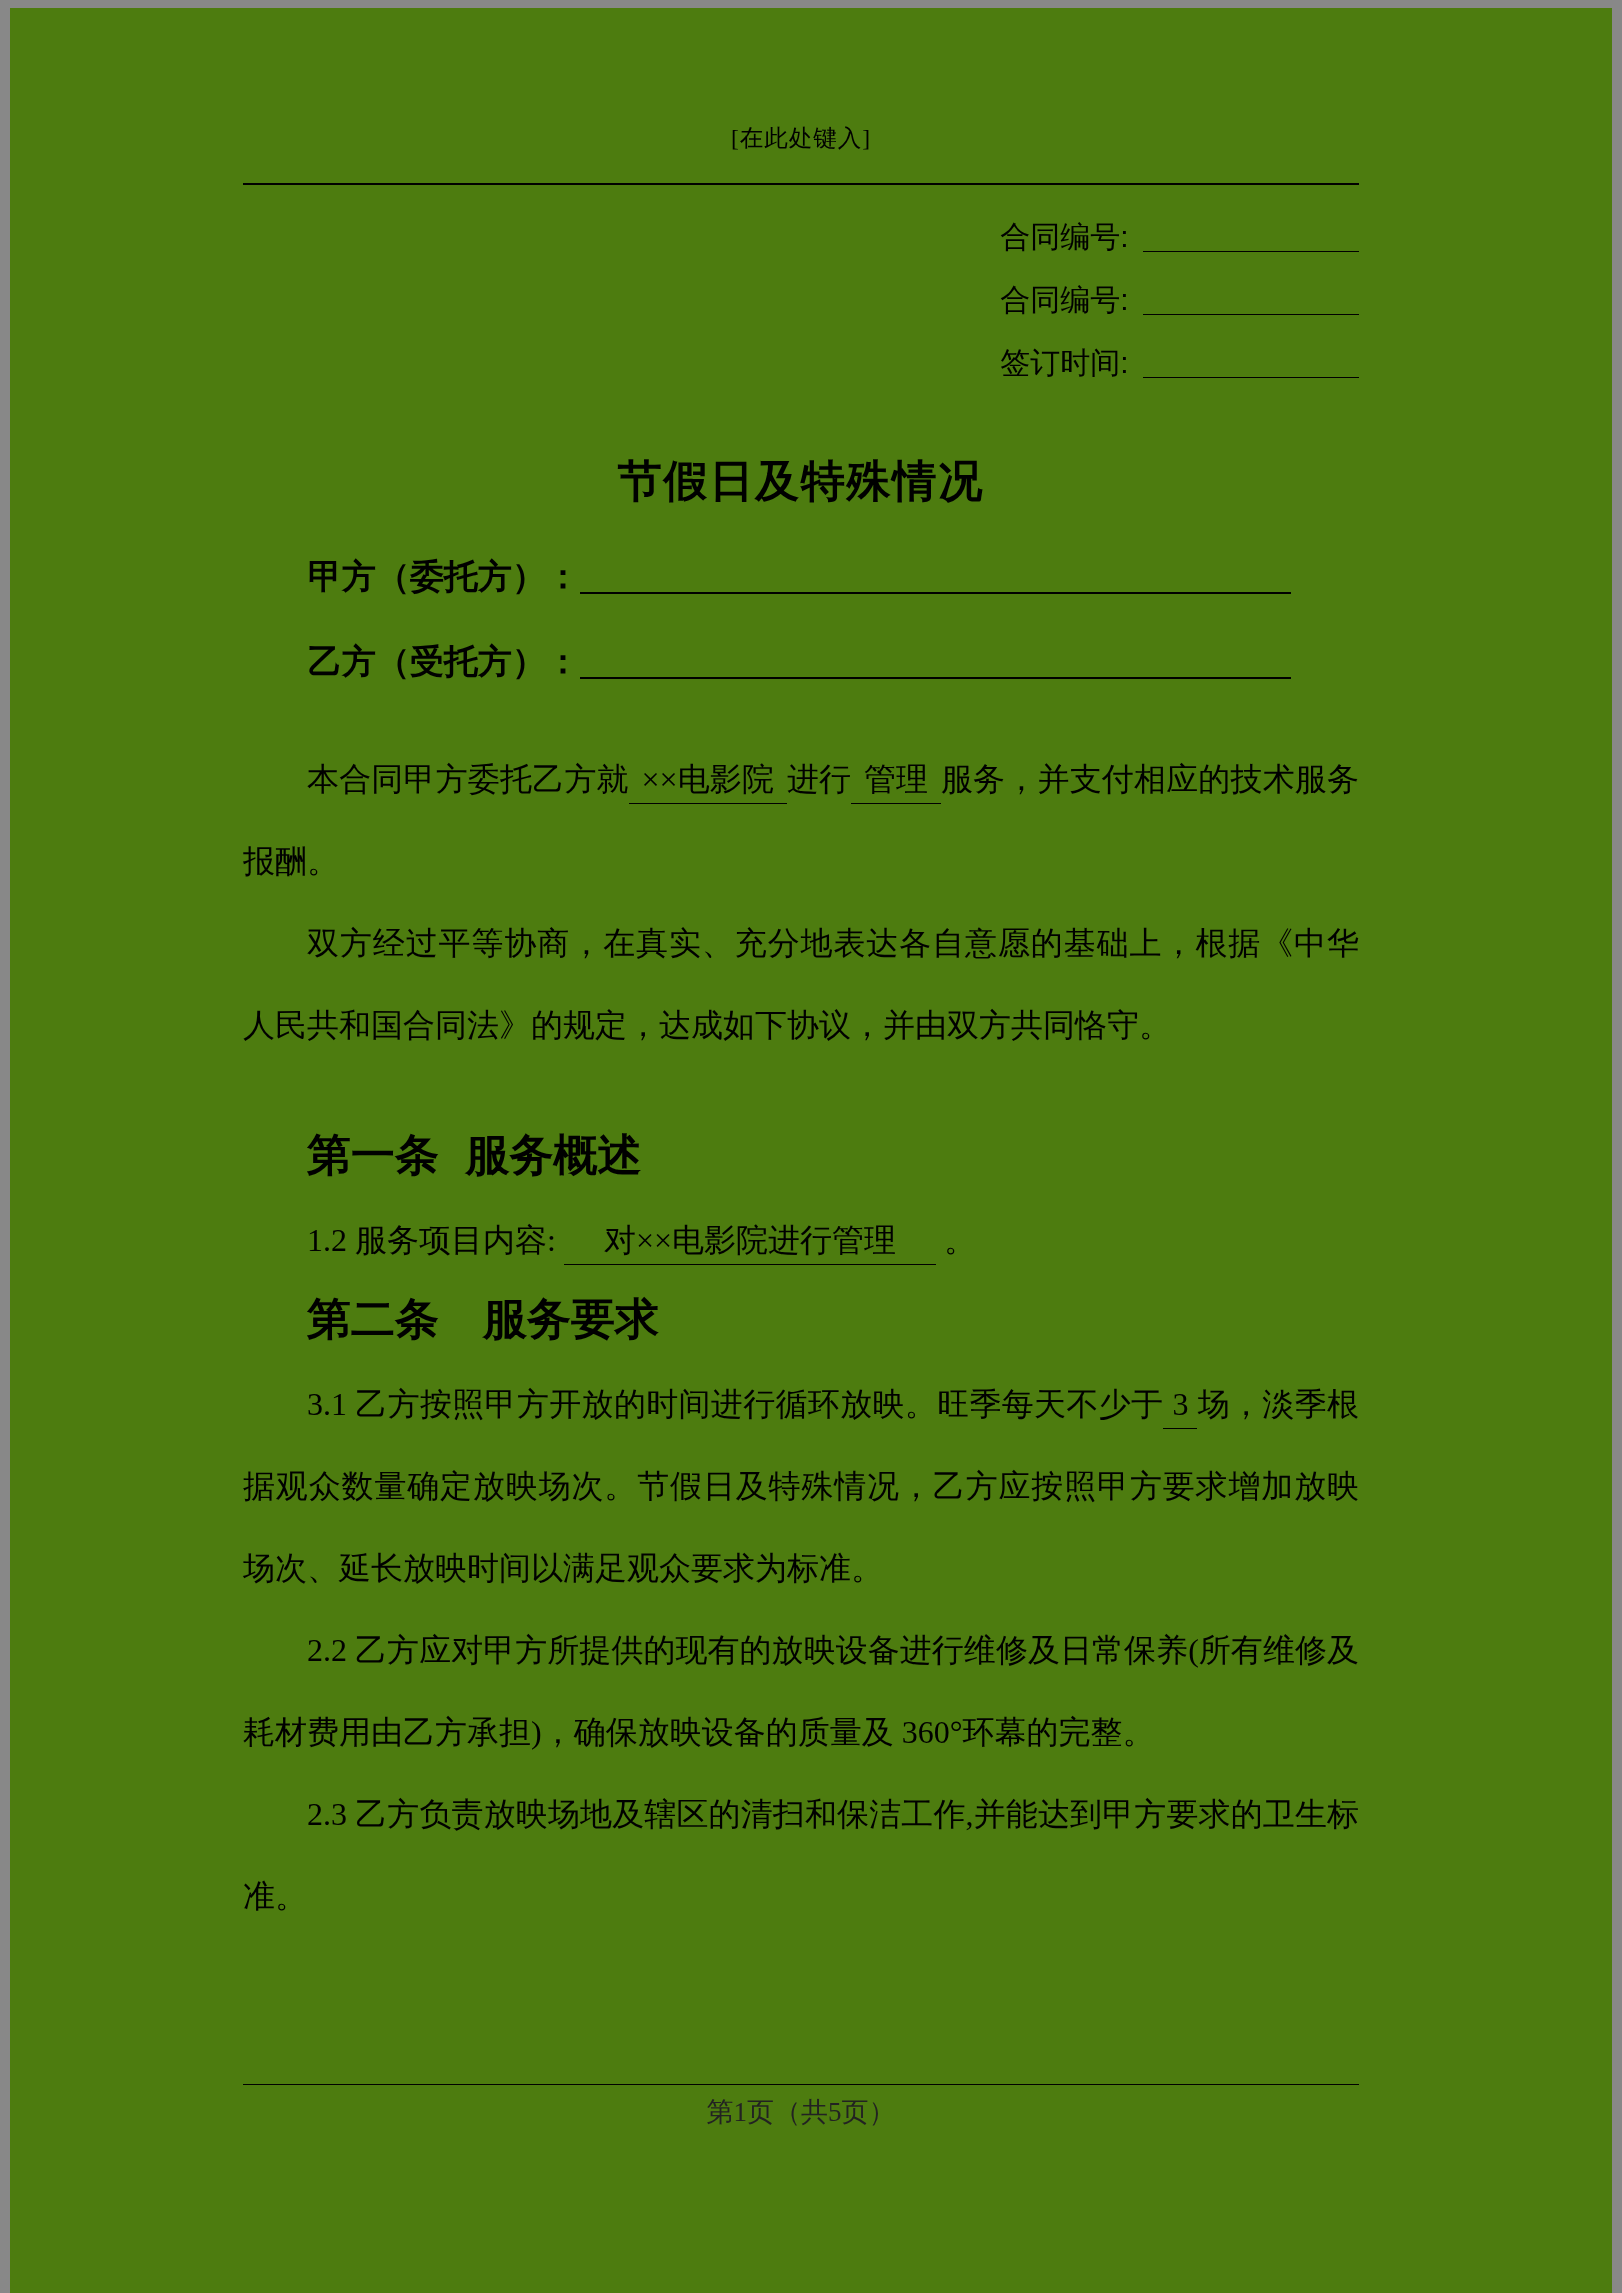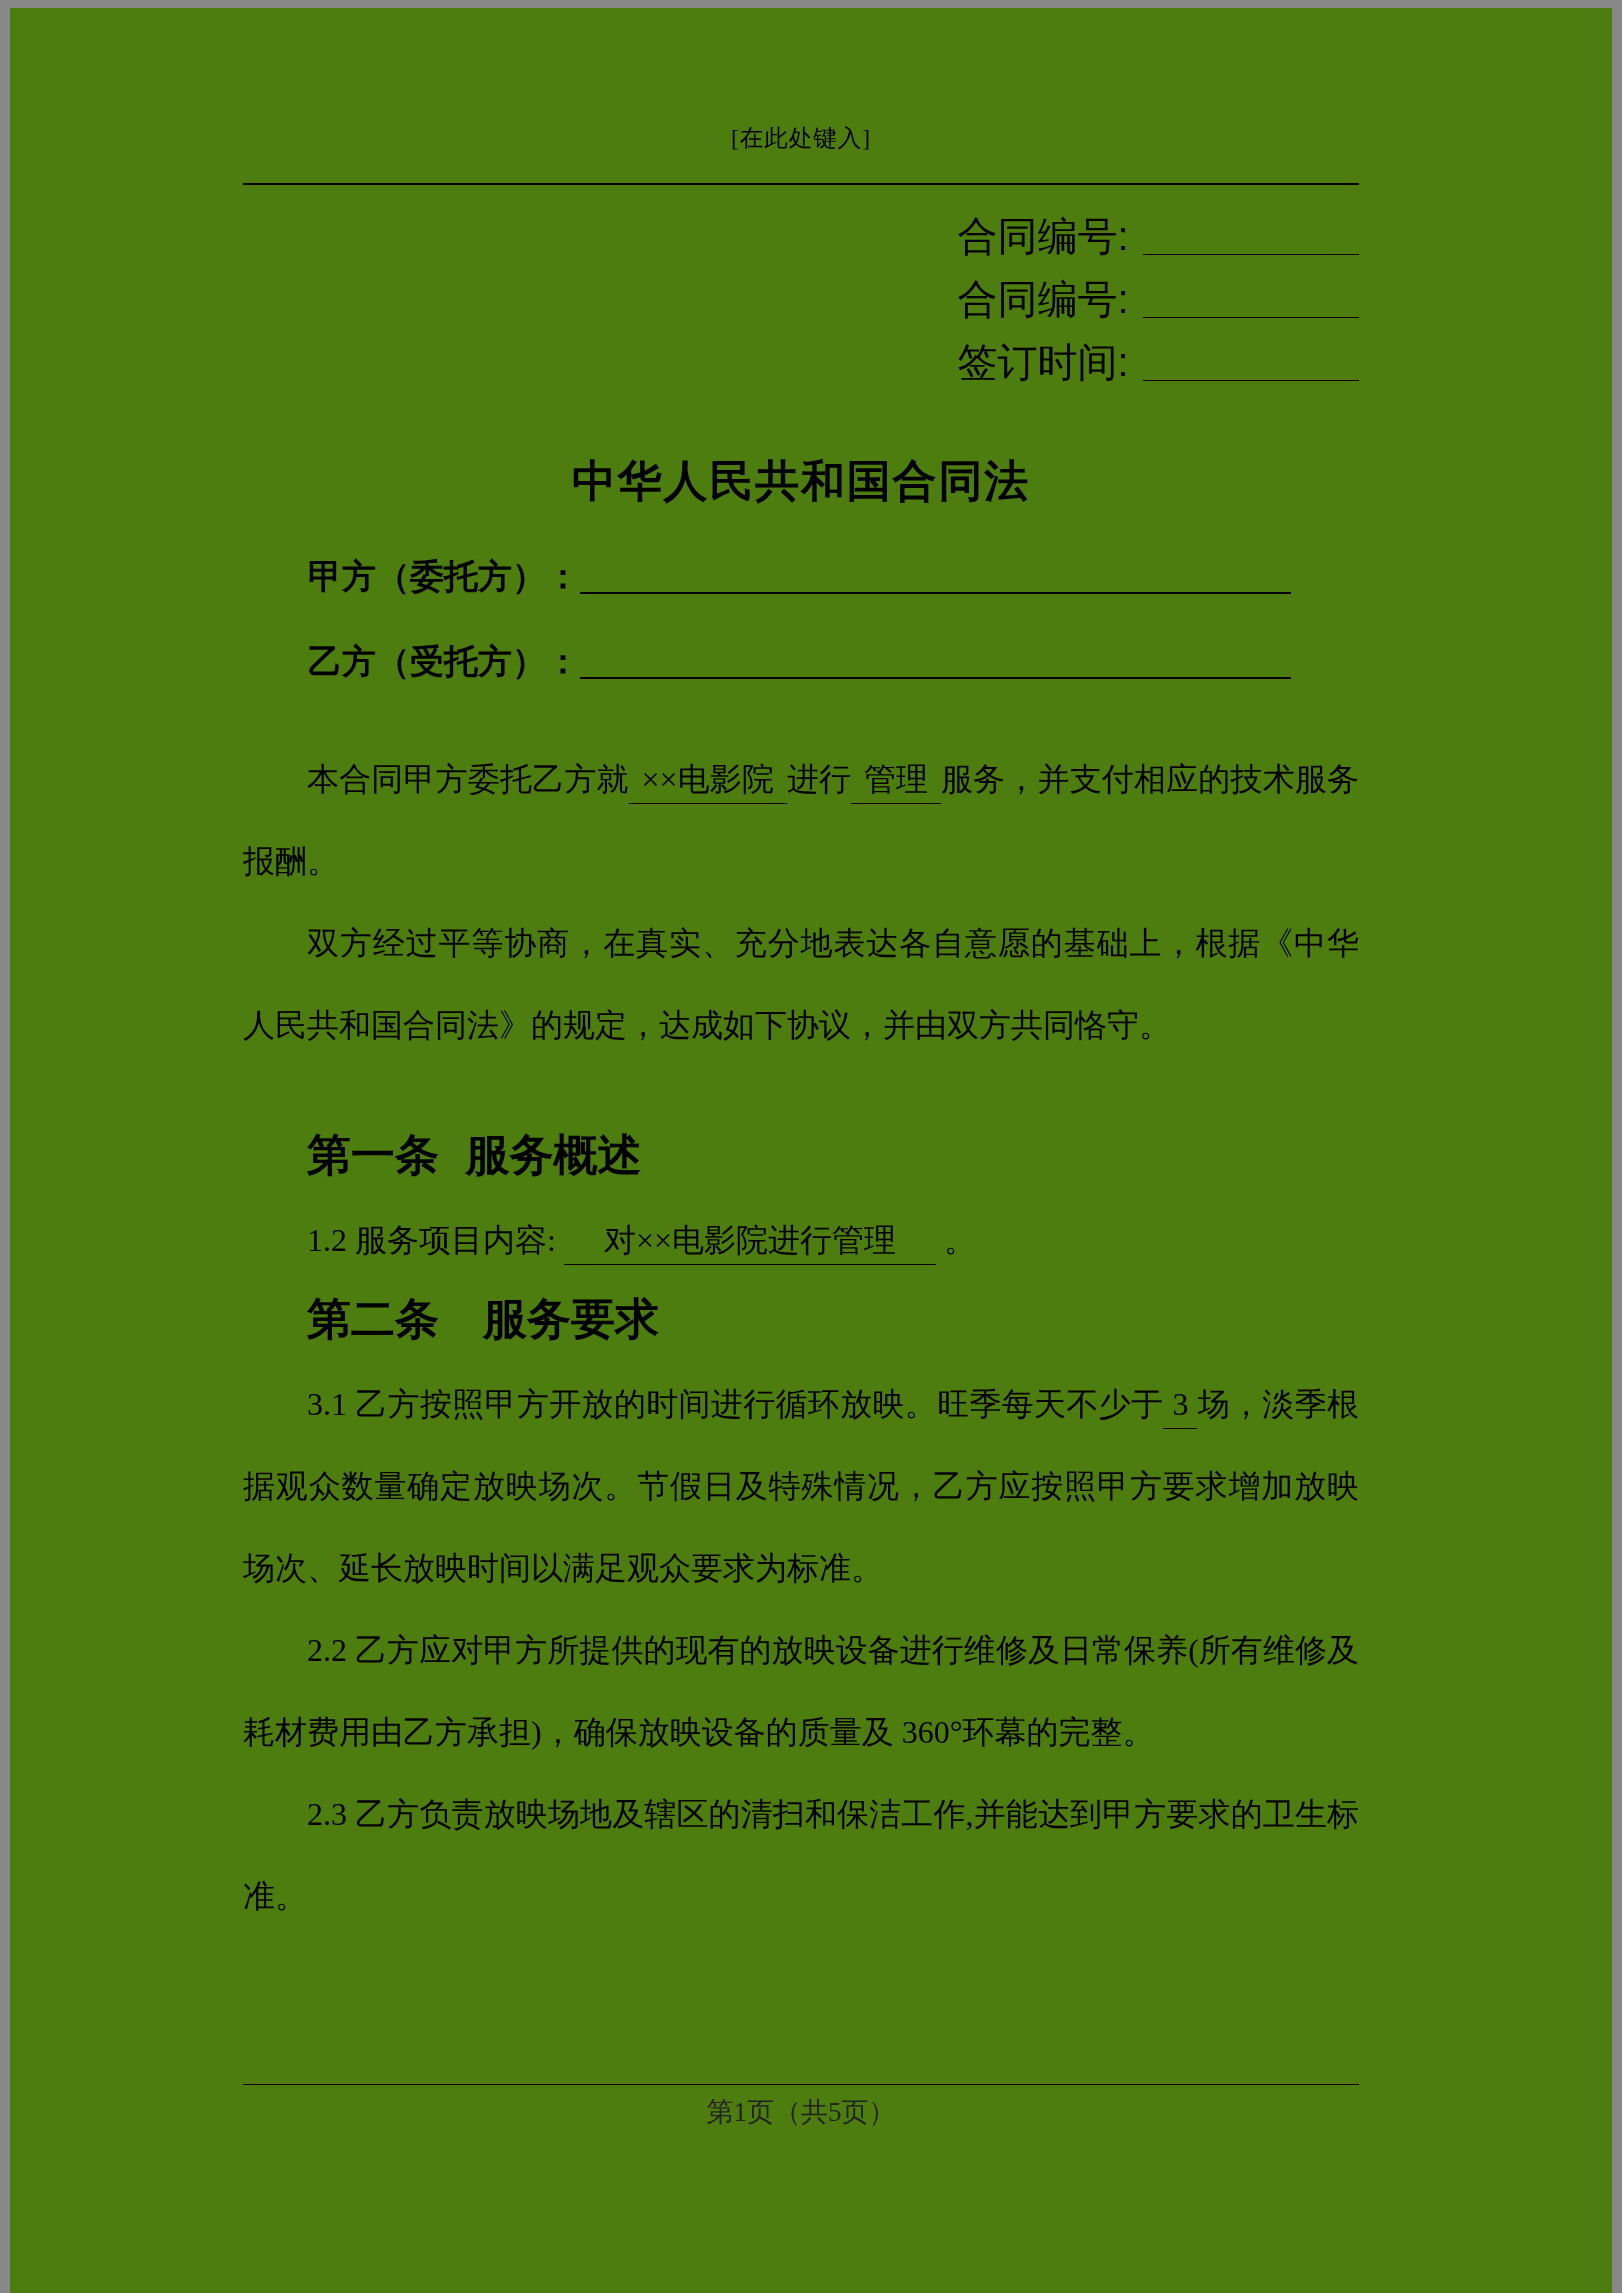--- a/index.html
+++ b/index.html
@@ -27,21 +27,21 @@
   .header-rule {
     margin-top: 29px;
     border-bottom: 2.7px solid #000;
     height: 0;
   }
 
   
   .meta-block {
     margin-top: 20px;
     text-align: right;
-    font-size: 40px;
+    font-size: 30px;
     line-height: 63px;
     font-family: "Liberation Sans", sans-serif;
   }
   .meta-row { white-space: nowrap; }
   .blank {
     display: inline-block;
     border-bottom: 1.8px solid #000;
     vertical-align: -4.5px;
   }
   .meta-blank { width: 216px; margin-left: 14.5px; }
@@ -131,21 +131,21 @@
       <span>合同编号:</span><span class="blank meta-blank"></span>
     </div>
     <div class="meta-row">
       <span>合同编号:</span><span class="blank meta-blank"></span>
     </div>
     <div class="meta-row">
       <span>签订时间:</span><span class="blank meta-blank"></span>
     </div>
   </div>
 
-  <h1 class="doc-title">中华人民共和国合同法</h1>
+  <h1 class="doc-title">节假日及特殊情况</h1>
 
   <div class="party-block">
     <div class="party-row">
       <span>甲方（委托方）：</span><span class="blank party-blank"></span>
     </div>
     <div class="party-row">
       <span>乙方（受托方）：</span><span class="blank party-blank"></span>
     </div>
   </div>
 

